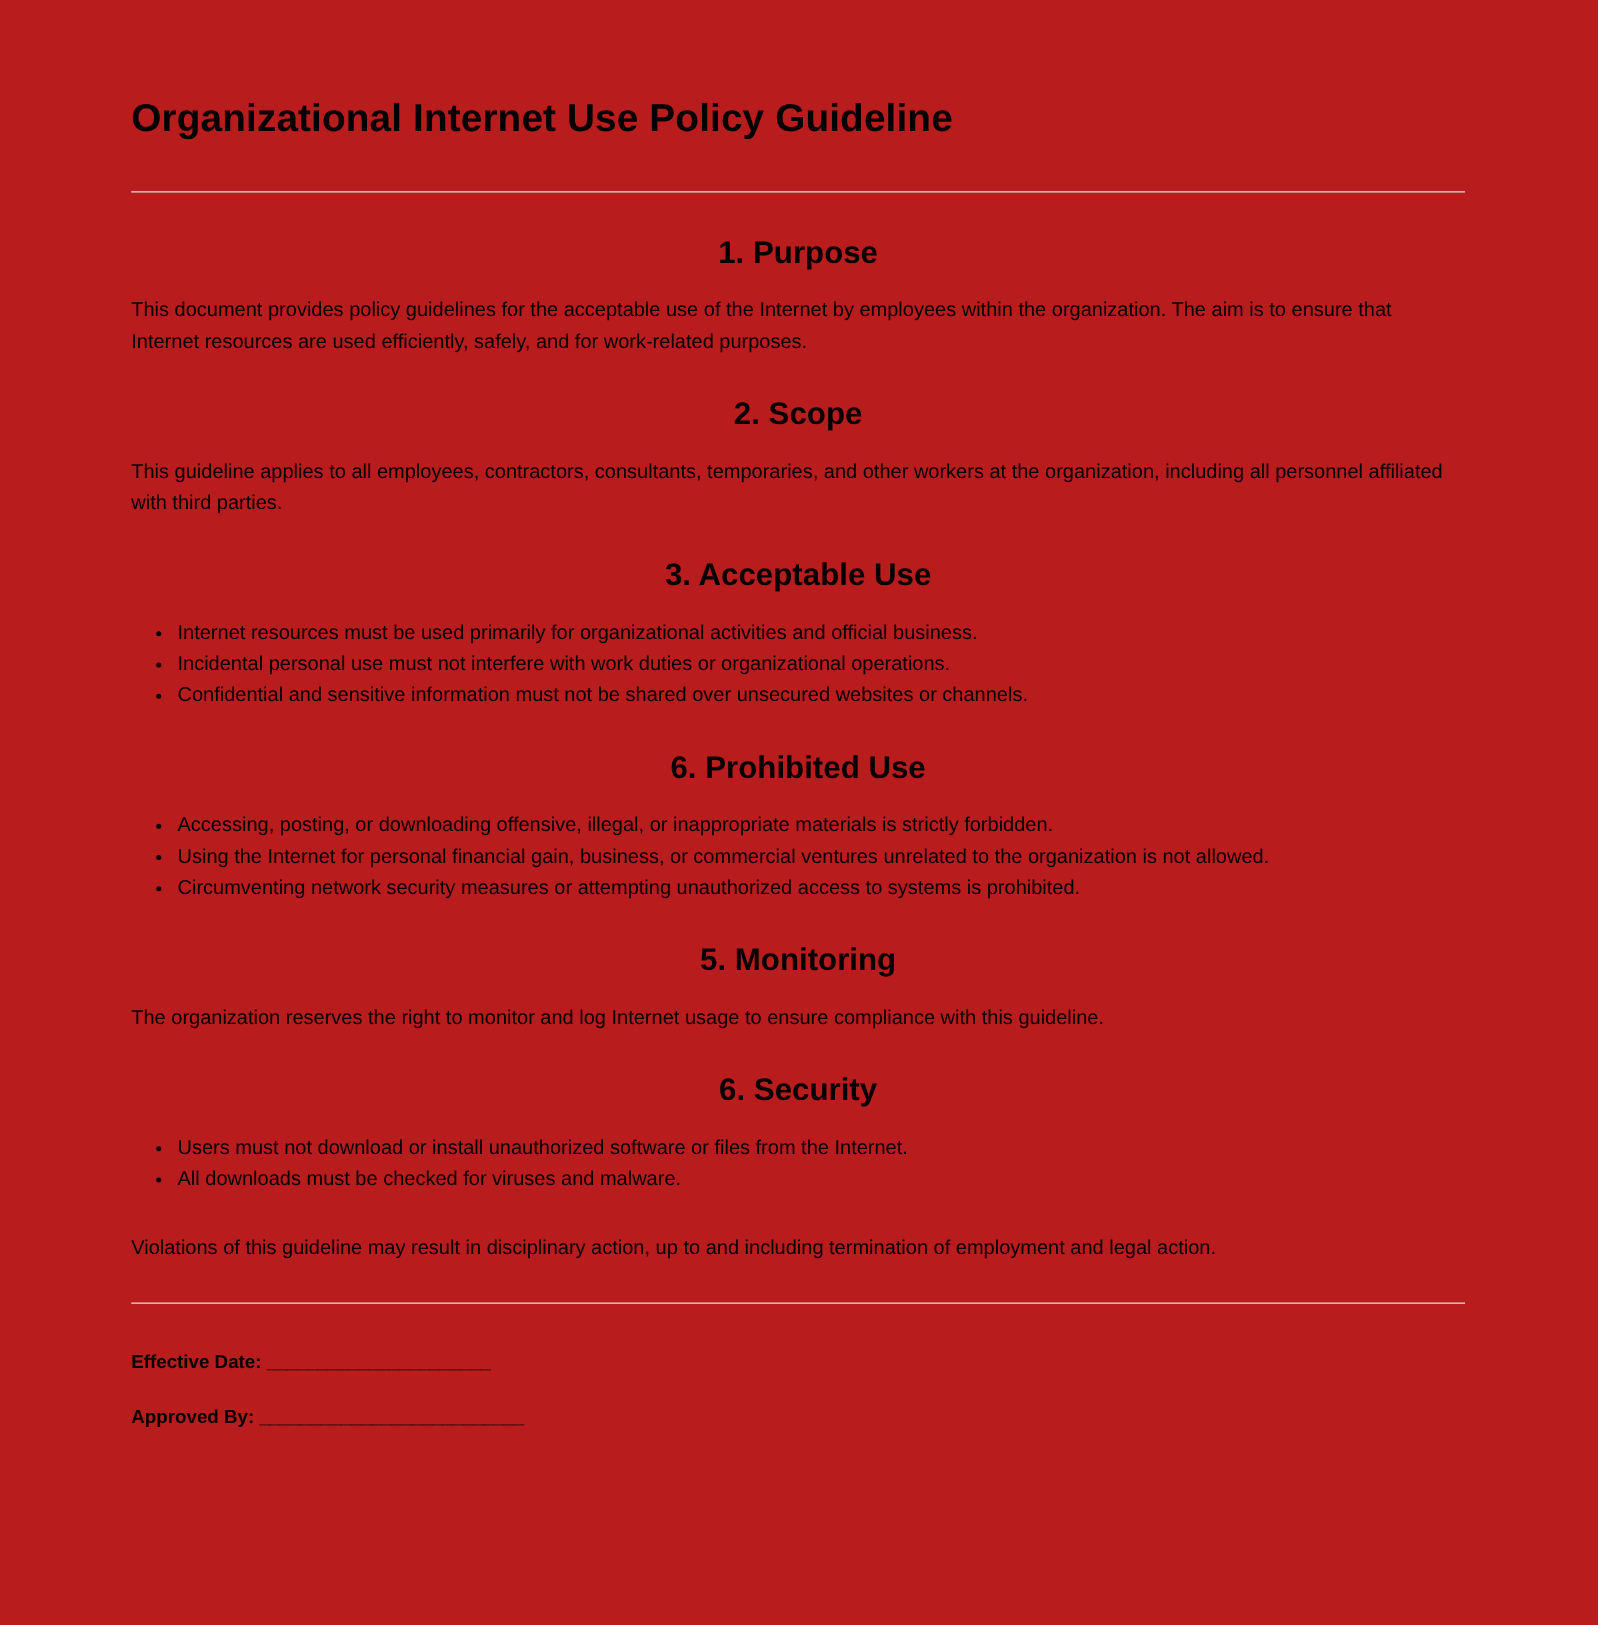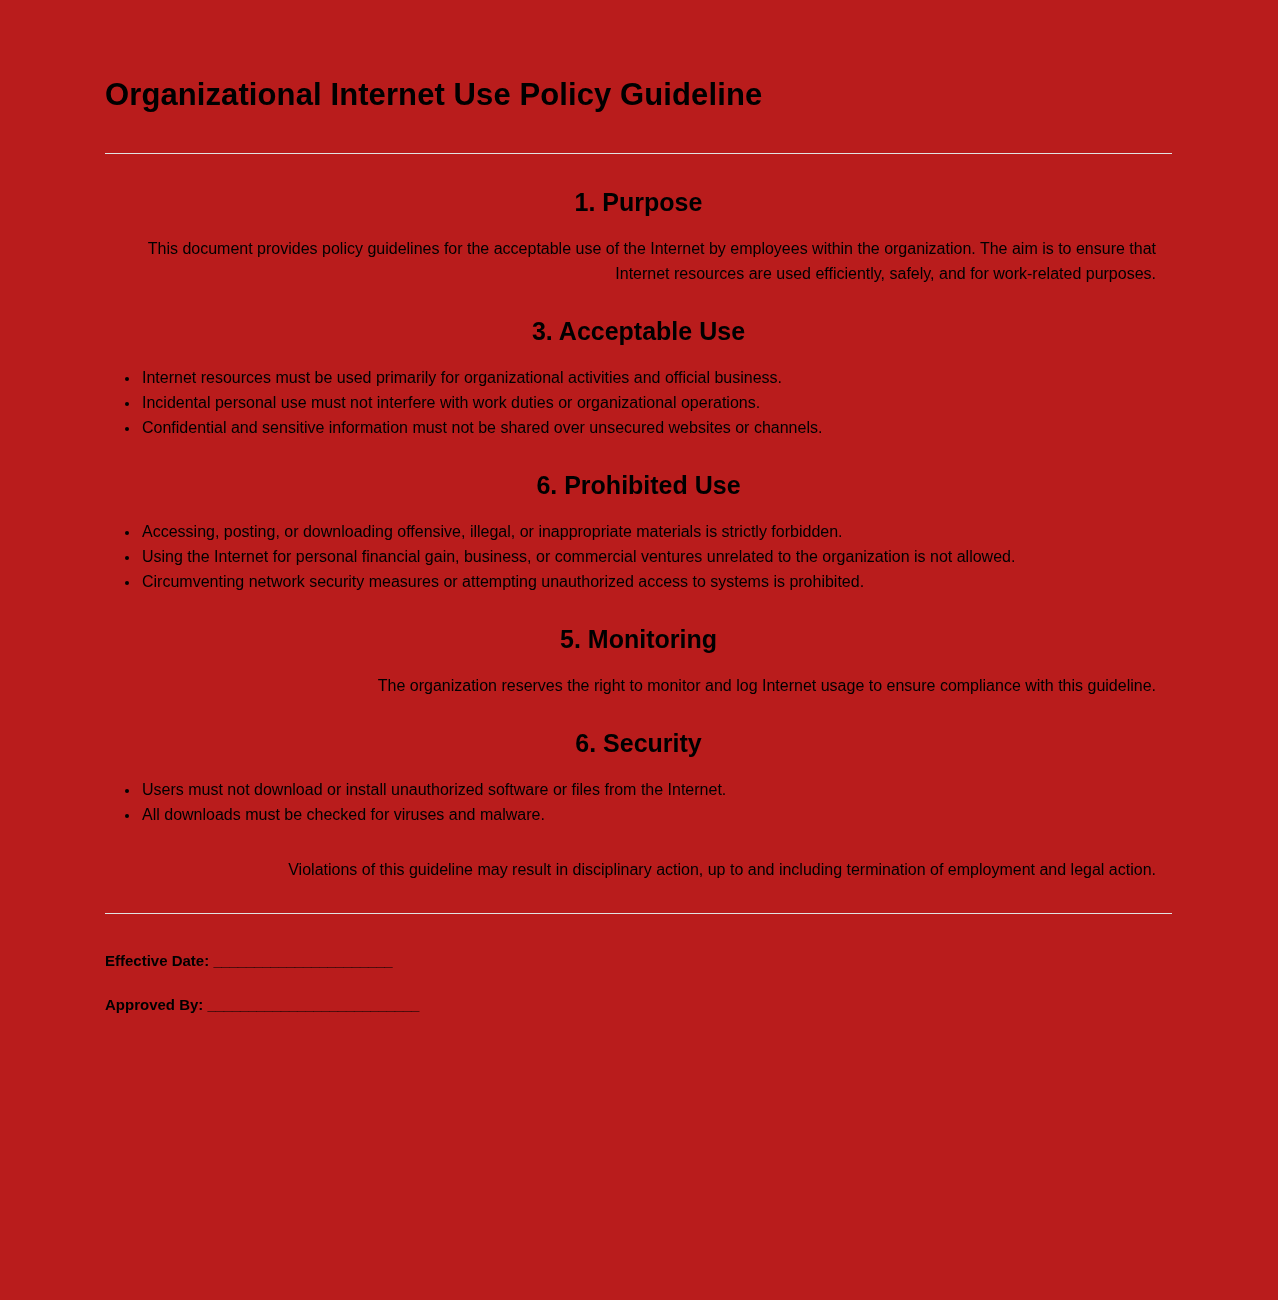--- a/index.html
+++ b/index.html
@@ -66,25 +66,24 @@
 
   .section { margin: 0; padding: 0; }
   .section-gap-first { margin-top: 33px; }
   .section-gap       { margin-top: 30px; }
 
   
   .para {
     font-size: 16px;
     line-height: 25px;
     color: #000000;
-    margin: 16px;
+    margin: 0;
     padding: 0;
     margin-top: 19px;
     max-width: 1062px;
-    text-align: right;
   }
 
   
   ul.bullets {
     margin: 12px;
     margin-top: 19px;
     padding: 0;
     padding-left: 23px;
     list-style-type: disc;
     list-style-position: outside;
@@ -136,20 +135,24 @@
 
     <h1 class="doc-title">Organizational Internet Use Policy Guideline</h1>
 
     <hr class="rule rule-top">
 
     <div class="section section-gap-first">
       <h2 class="section-heading">1. Purpose</h2>
       <p class="para">This document provides policy guidelines for the acceptable use of the Internet by employees within the organization. The aim is to ensure that Internet resources are used efficiently, safely, and for work-related purposes.</p>
     </div>
 
+    <div class="section section-gap">
+      <h2 class="section-heading">2. Scope</h2>
+      <p class="para">This guideline applies to all employees, contractors, consultants, temporaries, and other workers at the organization, including all personnel affiliated with third parties.</p>
+    </div>
 
     <div class="section section-gap">
       <h2 class="section-heading">3. Acceptable Use</h2>
       <ul class="bullets">
         <li>Internet resources must be used primarily for organizational activities and official business.</li>
         <li>Incidental personal use must not interfere with work duties or organizational operations.</li>
         <li>Confidential and sensitive information must not be shared over unsecured websites or channels.</li>
       </ul>
     </div>
 

